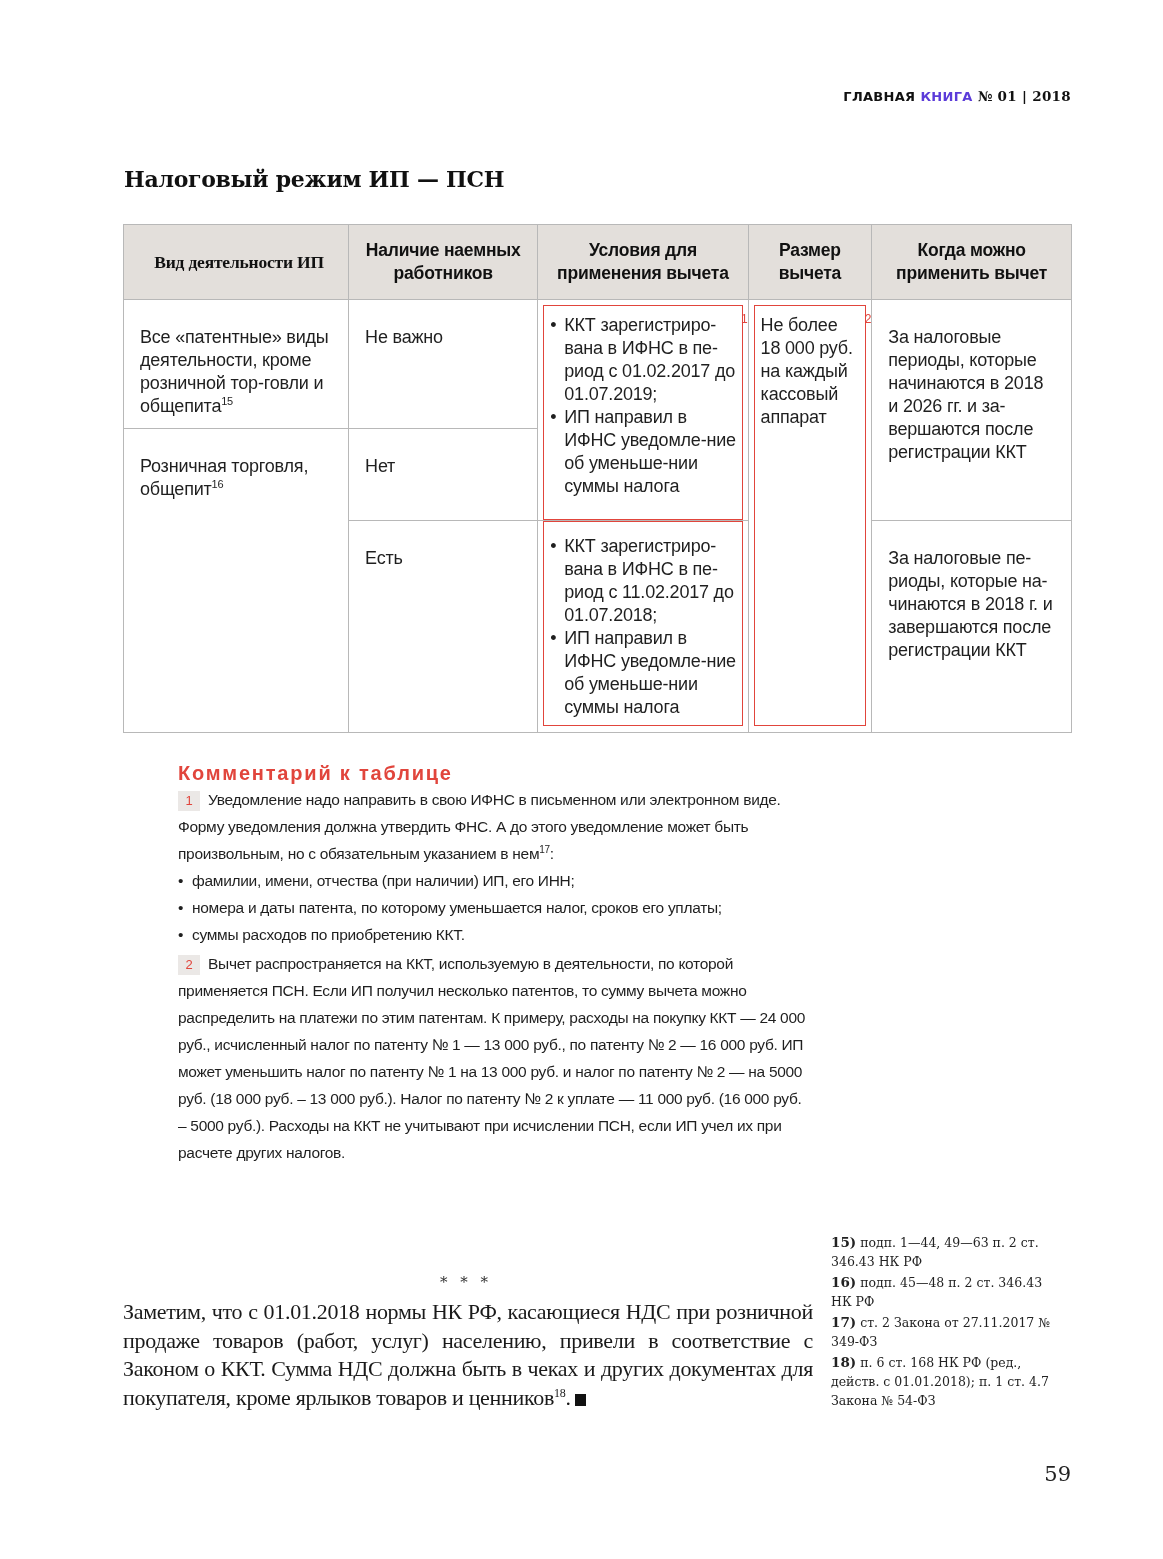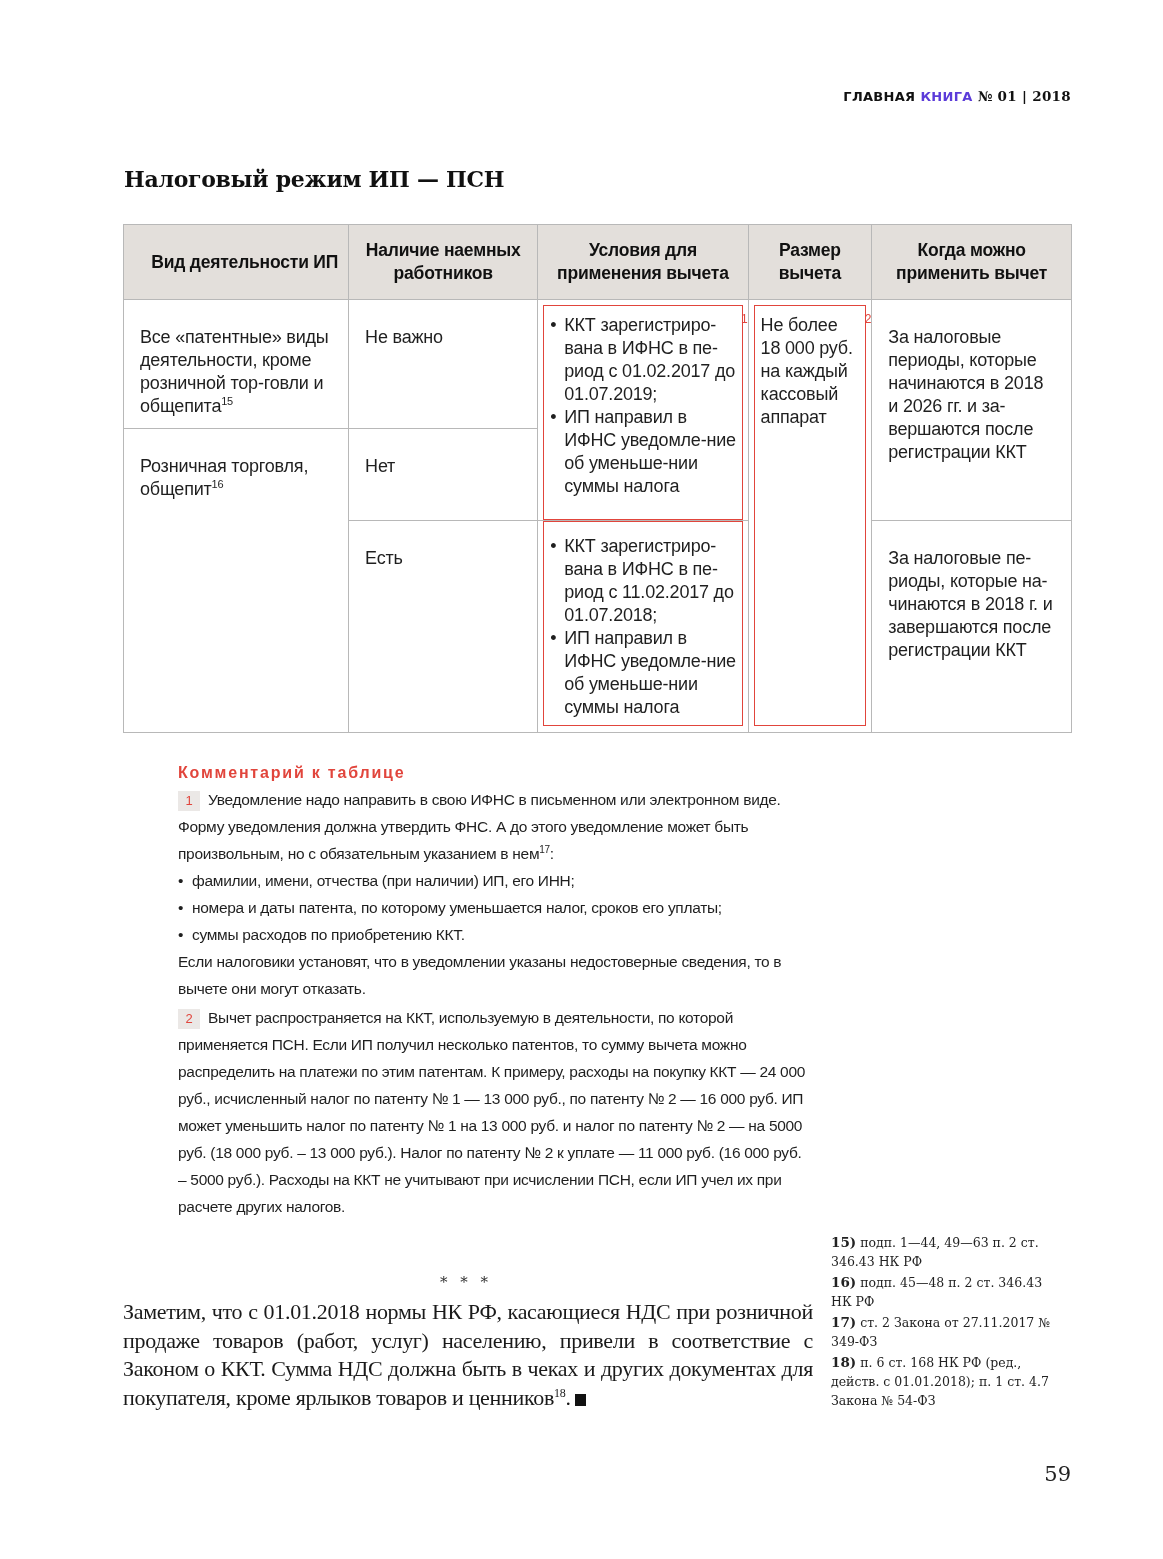--- a/index.html
+++ b/index.html
@@ -6,38 +6,38 @@
   body { width: 1163px; height: 1559px; position: relative; overflow: hidden; color: #1a1a1a; }
 
   .masthead { position: absolute; top: 88px; right: 92px; font-family: "DejaVu Serif", serif; font-weight: bold; font-size: 13.5px; letter-spacing: 0.3px; color: #111; }
   .masthead .brand-a { font-family: "DejaVu Sans", sans-serif; font-weight: bold; font-size: 13px; }
   .masthead .brand-b { font-family: "DejaVu Sans", sans-serif; font-weight: bold; font-size: 13px; color: #5b3bd9; }
 
   .title { position: absolute; top: 166px; left: 124px; font-family: "DejaVu Serif", serif; font-weight: bold; font-size: 22px; color: #111; letter-spacing: -0.3px; }
 
   table.ptable { position: absolute; top: 224px; left: 123px; width: 949px; border-collapse: collapse; font-family: "Liberation Sans", sans-serif; }
   .ptable th { background: #e3dfdb; border: 1px solid #b8b8b8; font-size: 17.5px; font-weight: bold; line-height: 23px; text-align: center; height: 74px; padding: 0 10px; color: #111; transform-origin: center; letter-spacing: -0.2px; }
-  .ptable th.left { text-align: right; padding-left: 16px; }
+  .ptable th.left { text-align: center; padding-left: 16px; font-family: Liberation Serif, serif; }
   .ptable td { border: 1px solid #b8b8b8; vertical-align: top; font-size: 18px; line-height: 23px; color: #1f1f1f; padding: 26px 16px 10px 16px; letter-spacing: -0.2px; }
   .ptable sup { font-size: 11px; vertical-align: super; line-height: 0; }
   .col1 { width: 186px; } .col2 { width: 158px; } .col3 { width: 178px; } .col4 { width: 96px; } .col5 { width: 168px; }
   .ptable td.cond { padding: 0; position: relative; }
   .ptable td.cond .box { position: absolute; left: 5px; right: 5px; border: 1.5px solid #e1453c; }
   .box.top { top: 5px; bottom: 0; border-bottom: none; }
   .box.bottom { top: 0; bottom: 6px; border-top: none; }
   .box.full { top: 5px; bottom: 6px; }
   .boxnum { position: absolute; right: 0px; top: 8px; font-size: 12px; color: #e1453c; }
   .blist { margin: 0; padding: 0; list-style: none; }
   .blist li { position: relative; padding-left: 14px; }
   .blist li::before { content: "•"; position: absolute; left: 0; top: 0; }
   .cond-inner { padding: 14px 10px 10px 12px; position: relative; }
   .size-inner { padding: 14px 10px 10px 12px; position: relative; }
 
   .comment { position: absolute; left: 178px; top: 762px; width: 630px; font-family: "Liberation Sans", sans-serif; font-size: 15.5px; line-height: 27px; color: #1f1f1f; letter-spacing: -0.3px; }
-  .comment .heading { color: #e1453c; font-weight: bold; font-size: 16px; letter-spacing: 1.8px; line-height: 22px; margin-bottom: 2px; }
+  .comment .heading { color: #e1453c; font-weight: bold; font-size: 20px; letter-spacing: 1.8px; line-height: 22px; margin-bottom: 2px; }
   .comment .num { display: inline-block; background: #ebe8e6; color: #e1453c; width: 22px; height: 20px; line-height: 20px; text-align: center; font-size: 13px; margin-right: 8px; }
   .comment p { margin: 0; }
   .comment ul { margin: 0; padding: 0; list-style: none; }
   .comment ul li { position: relative; padding-left: 14px; }
   .comment ul li::before { content: "•"; position: absolute; left: 0; }
   .comment sup { font-size: 10px; line-height: 0; margin-top: 8px; }
 
   .stars { position: absolute; top: 1273px; left: 440px; font-family: "DejaVu Serif", serif; font-size: 15px; letter-spacing: 4px; color: #333; }
   .bodytext { position: absolute; left: 123px; top: 1298px; width: 690px; font-family: "Liberation Serif", serif; font-size: 22px; line-height: 28.5px; color: #1a1a1a; text-align: justify; letter-spacing: -0.3px; }
   .bodytext sup { font-size: 12px; line-height: 0; }
@@ -114,21 +114,20 @@
 </table>
 
 <div class="comment">
   <div class="heading">Комментарий к таблице</div>
   <p><span class="num">1</span><span>Уведомление надо направить в свою ИФНС в письменном или электронном виде. Форму уведомления должна утвердить ФНС. А до этого уведомление может быть произвольным, но с обязательным указанием в нем</span><sup>17</sup><span>:</span></p>
   <ul>
     <li>фамилии, имени, отчества (при наличии) ИП, его ИНН;</li>
     <li>номера и даты патента, по которому уменьшается налог, сроков его уплаты;</li>
     <li>суммы расходов по приобретению ККТ.</li>
   </ul>
-  <p>Если налоговики установят, что в уведомлении указаны недостоверные сведения, то в вычете они могут отказать.</p>
   <p style="margin-top:2px"><span class="num">2</span><span>Вычет распространяется на ККТ, используемую в деятельности, по которой применяется ПСН. Если ИП получил несколько патентов, то сумму вычета можно распределить на платежи по этим патентам. К примеру, расходы на покупку ККТ — 24 000 руб., исчисленный налог по патенту № 1 — 13 000 руб., по патенту № 2 — 16 000 руб. ИП может уменьшить налог по патенту № 1 на 13 000 руб. и налог по патенту № 2 — на 5000 руб. (18 000 руб. – 13 000 руб.). Налог по патенту № 2 к уплате — 11 000 руб. (16 000 руб. – 5000 руб.). Расходы на ККТ не учитывают при исчислении ПСН, если ИП учел их при расчете других налогов.</span></p>
 </div>
 
 <div class="stars">* * *</div>
 
 <div class="bodytext"><span>Заметим, что с 01.01.2018 нормы НК РФ, касающиеся НДС при розничной продаже товаров (работ, услуг) населению, привели в соответствие с Законом о ККТ. Сумма НДС должна быть в чеках и других документах для покупателя, кроме ярлыков товаров и ценников</span><sup>18</sup><span>.</span><span class="endmark"></span></div>
 
 <div class="footnotes">
   <div class="fn"><span class="fnnum">15)</span> <span>подп. 1—44, 49—63 п. 2 ст. 346.43 НК РФ</span></div>
   <div class="fn"><span class="fnnum">16)</span> <span>подп. 45—48 п. 2 ст. 346.43 НК РФ</span></div>

